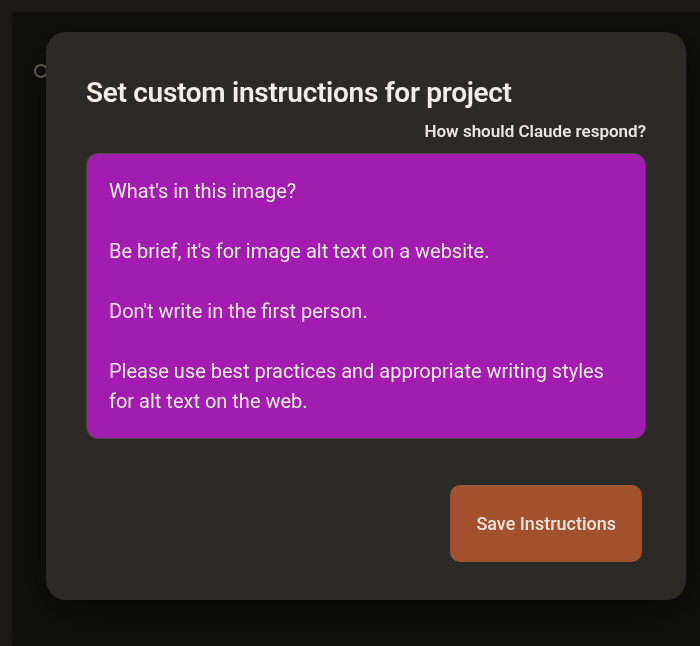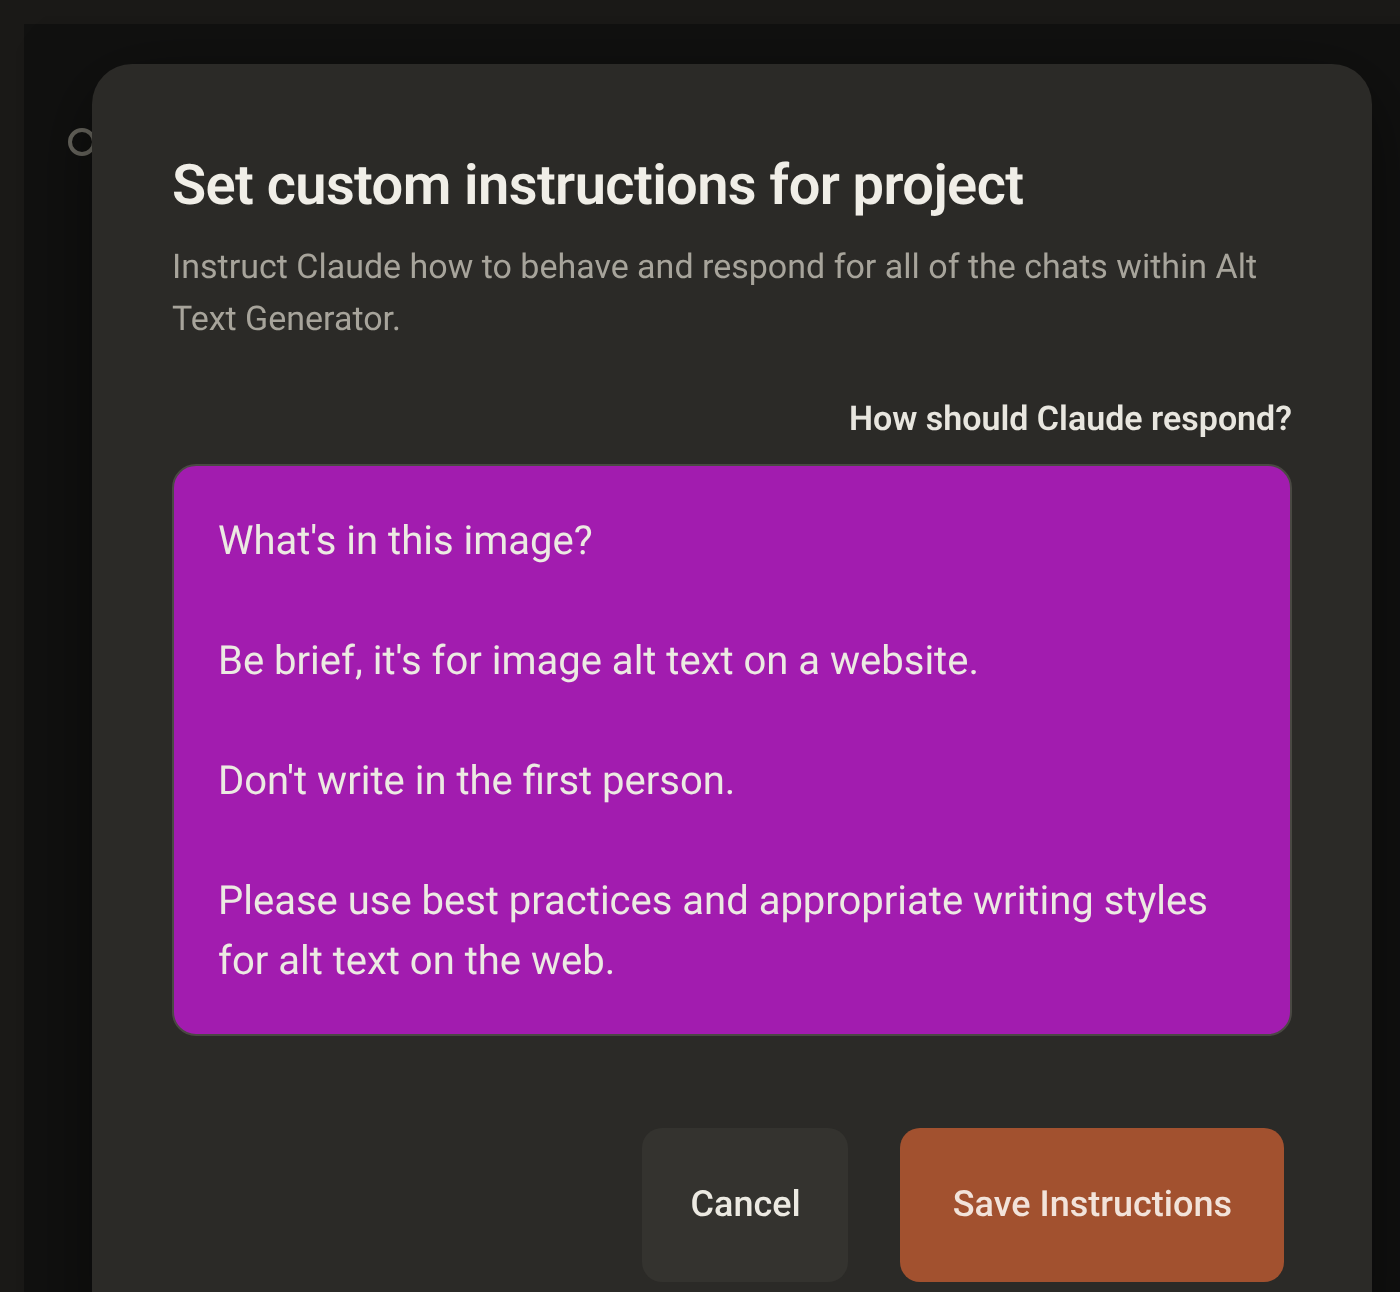--- a/index.html
+++ b/index.html
@@ -108,26 +108,24 @@
   </style>
 </head>
 <body>
 
 <div class="backdrop">
   <div class="bg-icon"></div>
 </div>
 
 <div class="modal">
   <h1 class="modal-title">Set custom instructions for project</h1>
-  <p class="modal-subtitle">Instruct Claude how to behave and respond for all of the chats within Alt Text Generator.</p>
   <div class="field-label">How should Claude respond?</div>
   <div class="textarea-box">What's in this image?
 
 Be brief, it's for image alt text on a website.
 
 Don't write in the first person.
 
 Please use best practices and appropriate writing styles for alt text on the web.</div>
   <div class="button-row">
-    <button class="btn btn-cancel">Cancel</button>
     <button class="btn btn-save">Save Instructions</button>
   </div>
 </div>
 
 </body></html>

